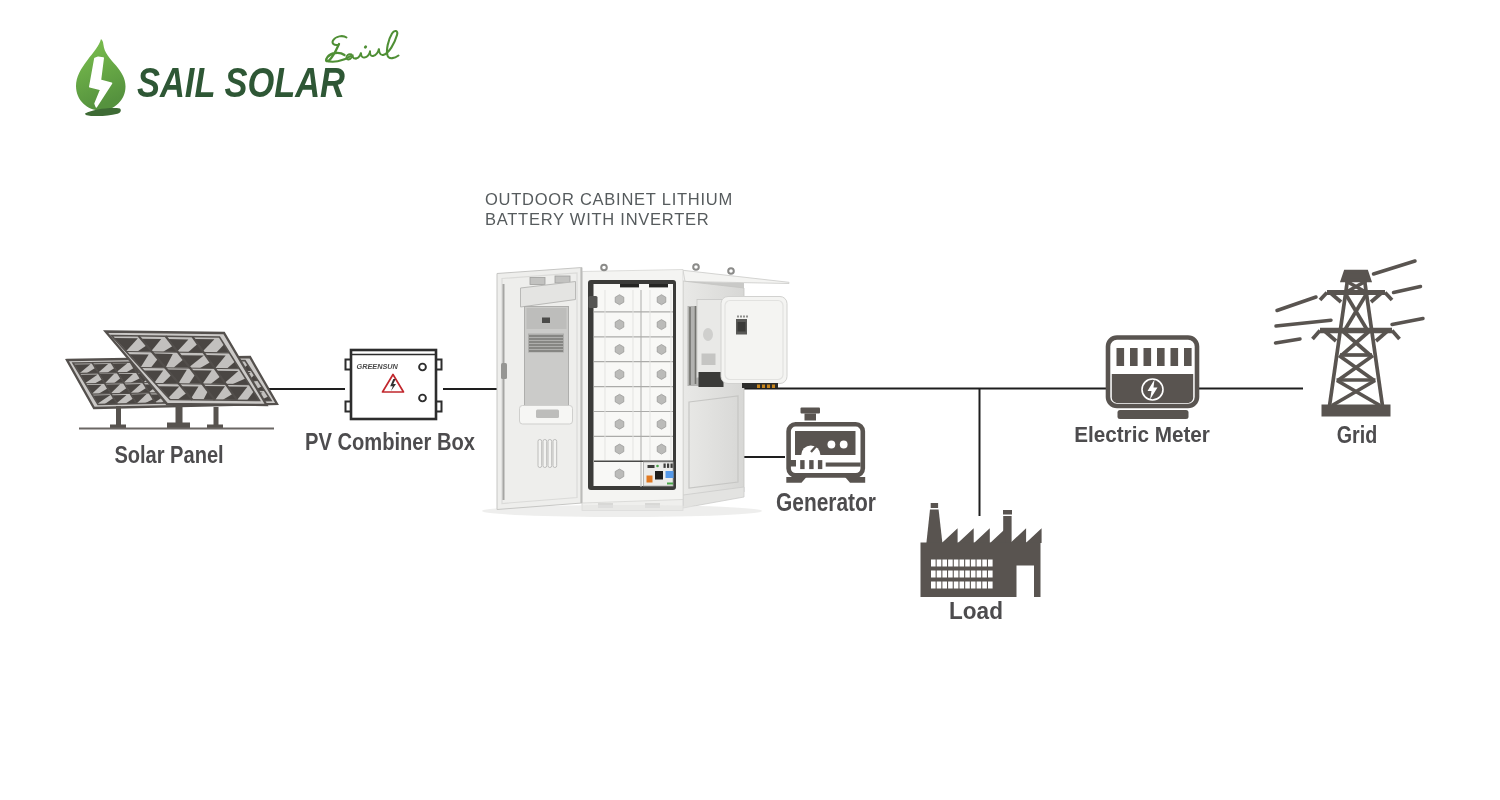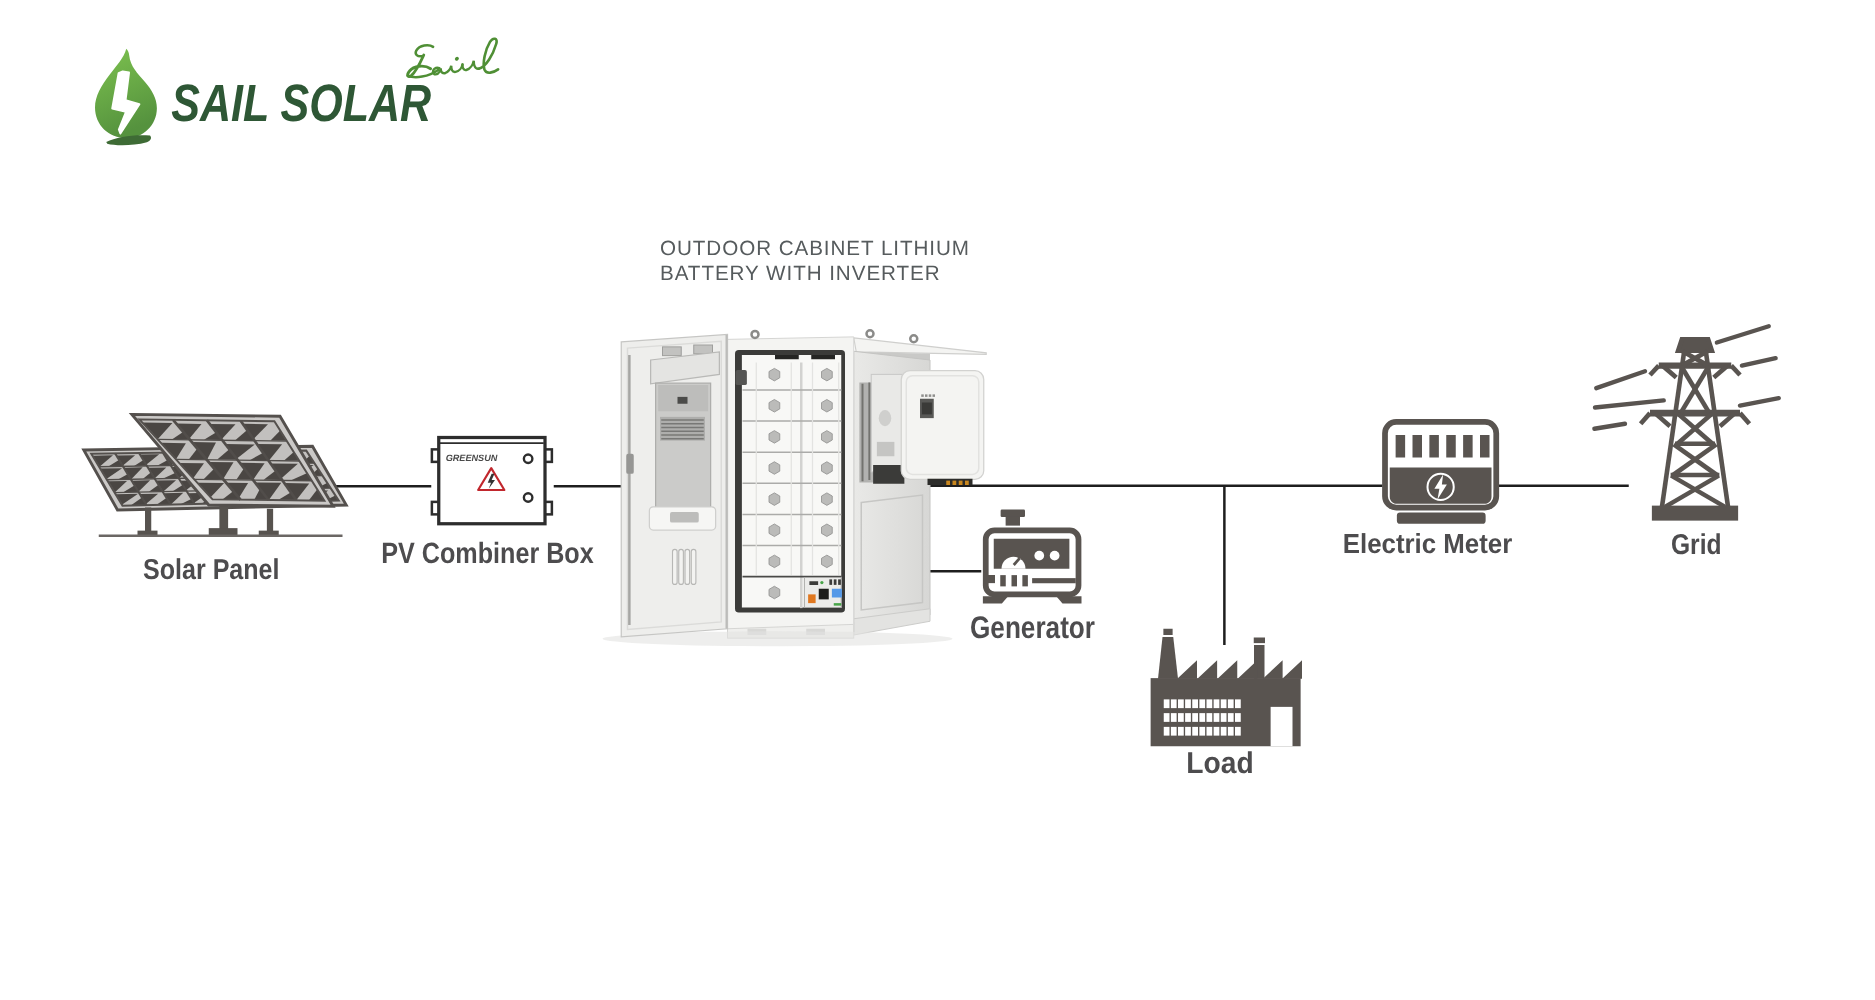--- a/index.html
+++ b/index.html
@@ -1,18 +1,18 @@
 <!DOCTYPE html>
 <html><head>
 <meta charset="utf-8">
 <style>
   html,body{margin:0;padding:0;}
   body{width:1500px;height:800px;background:#ffffff;font-family:"Liberation Sans",sans-serif;position:relative;overflow:hidden;}
   .lbl{position:absolute;color:#4d4c4e;white-space:nowrap;font-weight:bold;}
-  #title{position:absolute;left:528px;top:188.5px;color:#565b5d;font-size:16.5px;letter-spacing:0.75px;line-height:20px;}
+  #title{position:absolute;left:485px;top:188.5px;color:#565b5d;font-size:16.5px;letter-spacing:0.75px;line-height:20px;}
   #sailsolar{position:absolute;left:136px;top:59px;color:#2e5735;font-size:42px;font-weight:bold;font-style:italic;letter-spacing:0px;white-space:nowrap;transform:translateX(-50%) scaleX(0.82);}
 </style>
 </head>
 <body>
 <div id="sailsolar" style="left:241px;">SAIL SOLAR</div>
 <div id="title">OUTDOOR CABINET LITHIUM<br>BATTERY WITH INVERTER</div>
 <div class="lbl" style="left:169px;top:442px;font-size:23px;transform:translateX(-50%) scaleX(0.872);">Solar Panel</div>
 <div class="lbl" style="left:390px;top:429px;font-size:23.5px;transform:translateX(-50%) scaleX(0.856);">PV Combiner Box</div>
 <div class="lbl" style="left:826px;top:488px;font-size:25px;transform:translateX(-50%) scaleX(0.837);">Generator</div>
 <div class="lbl" style="left:976px;top:597px;font-size:24px;transform:translateX(-50%) scaleX(0.94);">Load</div>

